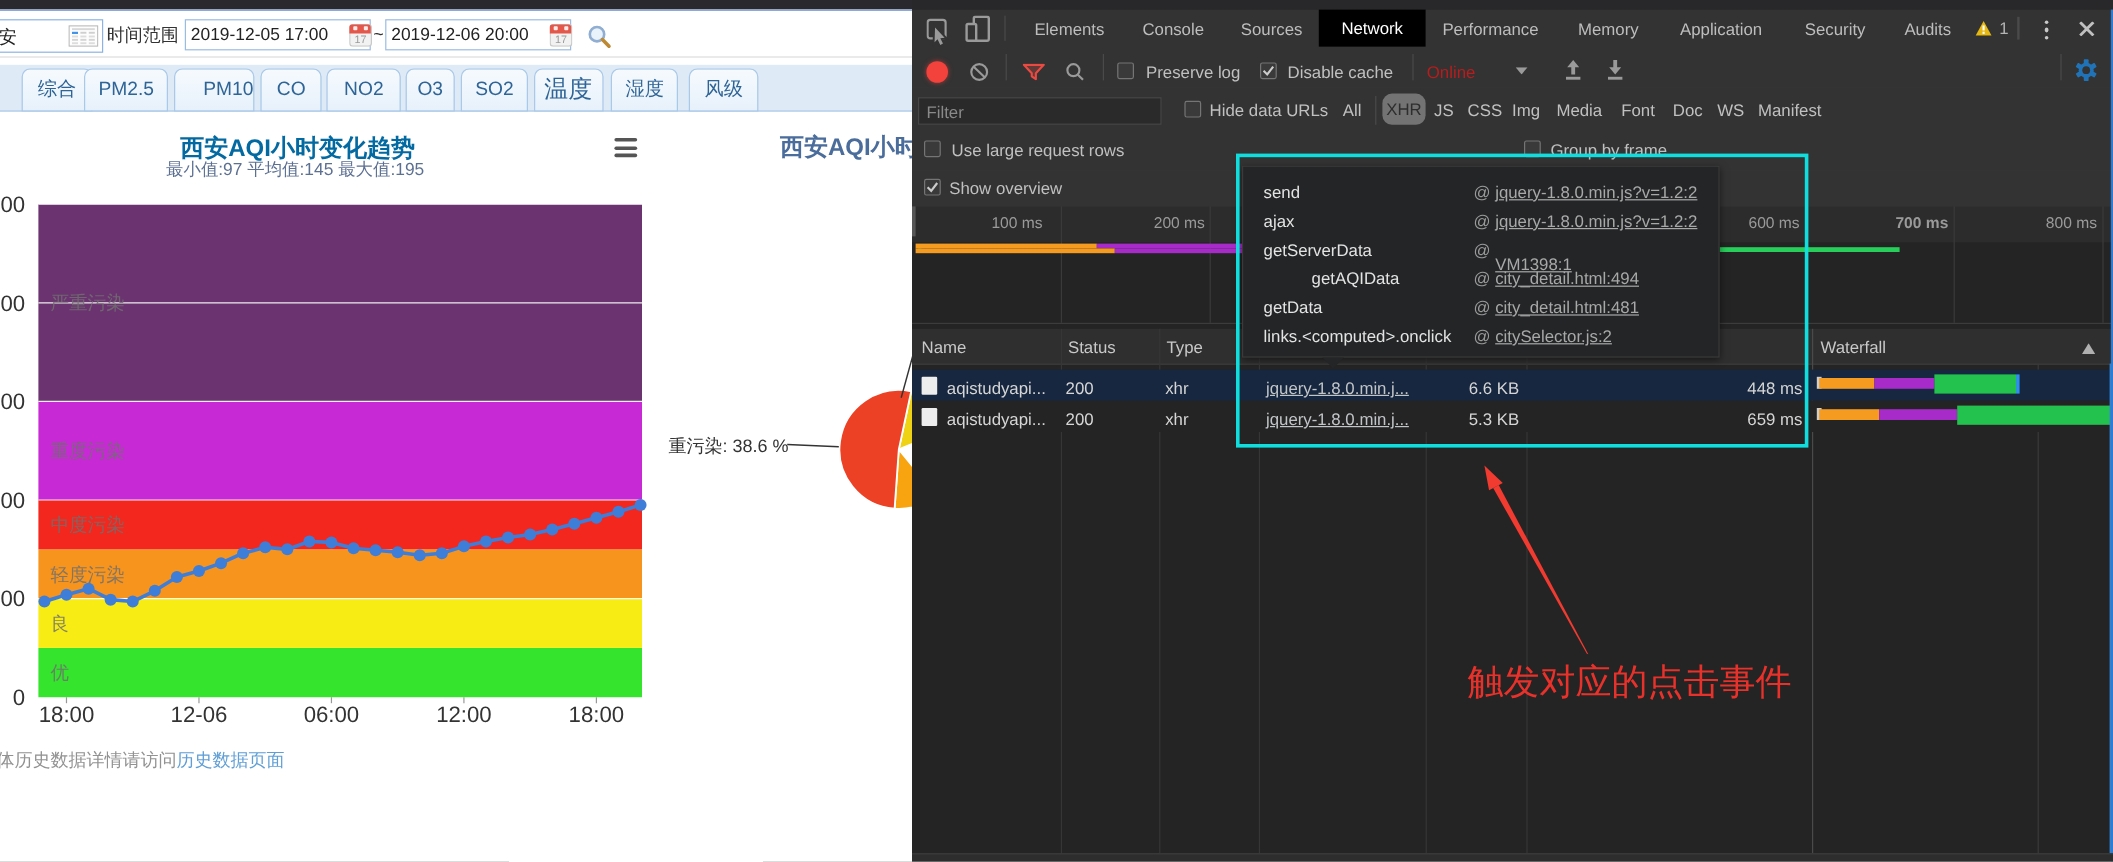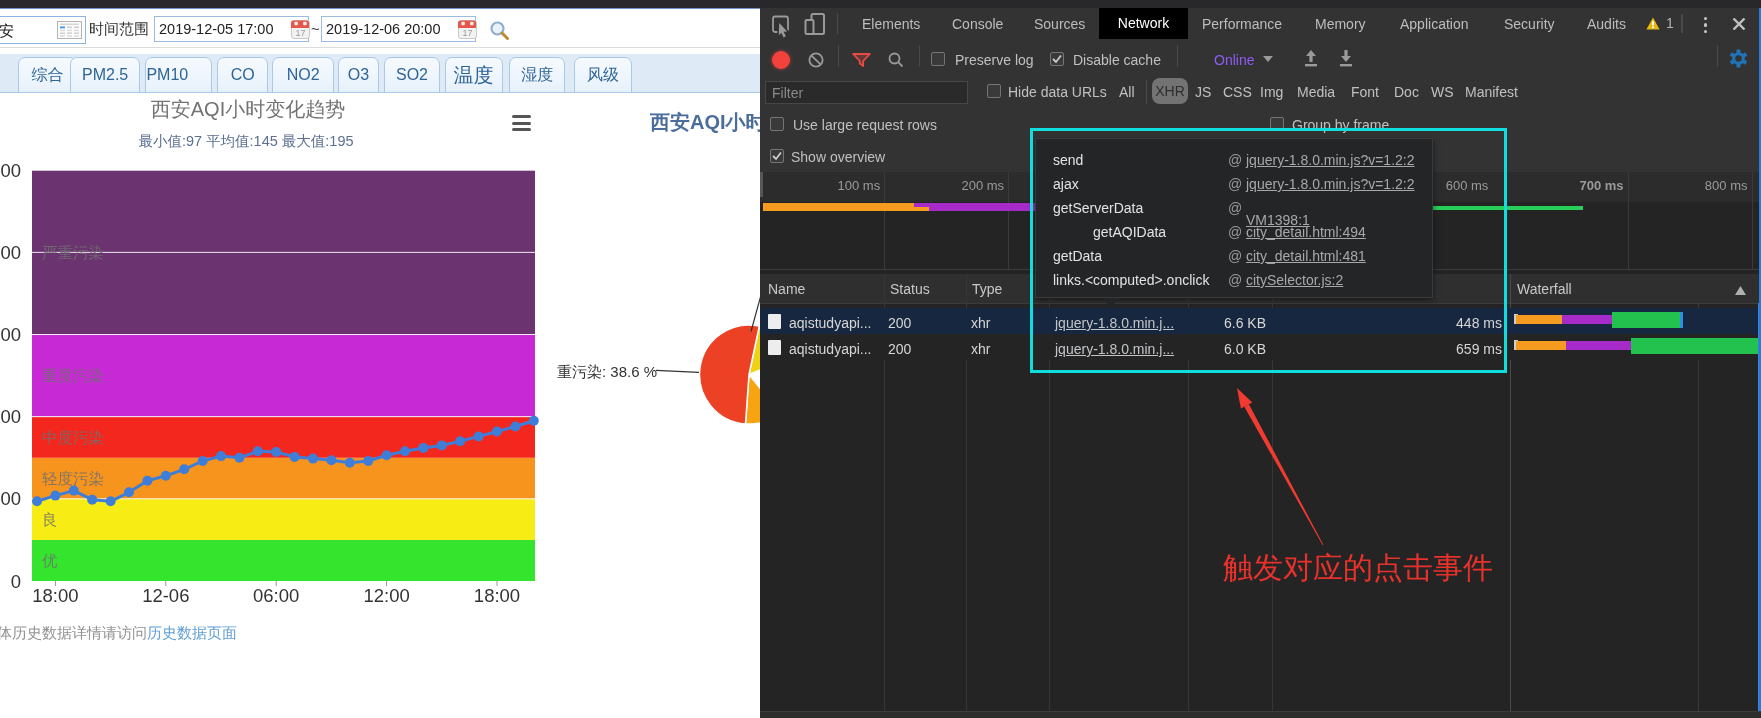--- a/index.html
+++ b/index.html
@@ -57,21 +57,21 @@
   </svg>
 
   <svg class="abs" style="left:489px;top:20px;" width="22" height="22" viewBox="0 0 22 22">
     <circle cx="8.5" cy="8.5" r="6" fill="#e9f2fa" stroke="#90add2" stroke-width="2.2"></circle>
     <line x1="13" y1="13" x2="18.5" y2="18.5" stroke="#bd8a33" stroke-width="3" stroke-linecap="round"></line>
   </svg>
 
   <div class="abs" id="tabbar" style="left:0;top:54px;width:760px;height:38px;background:#dfeaf7;border-bottom:1px solid #a9c9e8;"></div>
   <div class="abs" style="left:18px;top:57px;width:57px;height:34px;line-height:34px;background:linear-gradient(#f6fafe,#e7f1fb);border:1px solid #a9c9e8;border-radius:7px 7px 0 0;text-align:center;font-size:16px;color:#2e6496;">综合</div>
     <div class="abs" style="left:70.3px;top:57px;width:67.7px;height:34px;line-height:34px;background:linear-gradient(#f6fafe,#e7f1fb);border:1px solid #a9c9e8;border-radius:7px 7px 0 0;text-align:center;font-size:16px;color:#2e6496;">PM2.5</div>
-    <div class="abs" style="left:145.4px;top:57px;width:64.8px;height:34px;line-height:34px;background:linear-gradient(#f6fafe,#e7f1fb);border:1px solid #a9c9e8;border-radius:7px 7px 0 0;text-align:left;font-size:16px;color:#2e6496;">PM10</div>
+    <div class="abs" style="left:145.4px;top:57px;width:64.8px;height:34px;line-height:34px;background:linear-gradient(#f6fafe,#e7f1fb);border:1px solid #a9c9e8;border-radius:7px 7px 0 0;text-align:right;font-size:16px;color:#2e6496;">PM10</div>
     <div class="abs" style="left:217px;top:57px;width:49.3px;height:34px;line-height:34px;background:linear-gradient(#f6fafe,#e7f1fb);border:1px solid #a9c9e8;border-radius:7px 7px 0 0;text-align:center;font-size:16px;color:#2e6496;">CO</div>
     <div class="abs" style="left:272px;top:57px;width:60.4px;height:34px;line-height:34px;background:linear-gradient(#f6fafe,#e7f1fb);border:1px solid #a9c9e8;border-radius:7px 7px 0 0;text-align:center;font-size:16px;color:#2e6496;">NO2</div>
     <div class="abs" style="left:338px;top:57px;width:39px;height:34px;line-height:34px;background:linear-gradient(#f6fafe,#e7f1fb);border:1px solid #a9c9e8;border-radius:7px 7px 0 0;text-align:center;font-size:16px;color:#2e6496;">O3</div>
     <div class="abs" style="left:384px;top:57px;width:54px;height:34px;line-height:34px;background:linear-gradient(#f6fafe,#e7f1fb);border:1px solid #a9c9e8;border-radius:7px 7px 0 0;text-align:center;font-size:16px;color:#2e6496;">SO2</div>
     <div class="abs" style="left:444.5px;top:57px;width:56px;height:34px;line-height:34px;background:linear-gradient(#f6fafe,#e7f1fb);border:1px solid #a9c9e8;border-radius:7px 7px 0 0;text-align:center;font-size:20px;color:#2e6496;">温度</div>
     <div class="abs" style="left:509.3px;top:57px;width:54px;height:34px;line-height:34px;background:linear-gradient(#f6fafe,#e7f1fb);border:1px solid #a9c9e8;border-radius:7px 7px 0 0;text-align:center;font-size:16px;color:#2e6496;">湿度</div>
     <div class="abs" style="left:574px;top:57px;width:56.1px;height:34px;line-height:34px;background:linear-gradient(#f6fafe,#e7f1fb);border:1px solid #a9c9e8;border-radius:7px 7px 0 0;text-align:center;font-size:16px;color:#2e6496;">风级</div>
 
   <svg class="abs" id="chart1" style="left:0;top:100px;" width="760" height="520" viewBox="0 0 760 520">
       <rect x="32" y="439.92" width="503" height="41.08" fill="#35e42c"></rect>
@@ -130,21 +130,21 @@
       <circle cx="386.6" cy="355.3" r="5" fill="#3e7ed8"></circle>
       <circle cx="405.0" cy="351.2" r="5" fill="#3e7ed8"></circle>
       <circle cx="423.4" cy="347.9" r="5" fill="#3e7ed8"></circle>
       <circle cx="441.8" cy="345.4" r="5" fill="#3e7ed8"></circle>
       <circle cx="460.2" cy="341.3" r="5" fill="#3e7ed8"></circle>
       <circle cx="478.6" cy="336.4" r="5" fill="#3e7ed8"></circle>
       <circle cx="497.0" cy="331.5" r="5" fill="#3e7ed8"></circle>
       <circle cx="515.4" cy="326.5" r="5" fill="#3e7ed8"></circle>
       <circle cx="533.8" cy="320.8" r="5" fill="#3e7ed8"></circle>
     </svg>
-  <div class="abs" style="left:148px;top:96px;width:200px;text-align:center;font-size:20px;font-weight:normal;color:#737373;">西安AQI小时变化趋势</div>
+  <div class="abs" style="left:148px;top:110px;width:200px;text-align:center;font-size:20px;font-weight:bold;color:#0369a1;">西安AQI小时变化趋势</div>
   <div class="abs" style="left:126px;top:132px;width:240px;text-align:center;font-size:14.5px;color:#5c7092;">最小值:97 平均值:145 最大值:195</div>
 
   <div class="abs" style="left:512px;top:115px;width:19px;height:3.2px;background:#555;border-radius:1.6px;"></div>
   <div class="abs" style="left:512px;top:121.6px;width:19px;height:3.2px;background:#555;border-radius:1.6px;"></div>
   <div class="abs" style="left:512px;top:128.2px;width:19px;height:3.2px;background:#555;border-radius:1.6px;"></div>
 
   <div class="abs" style="left:650px;top:109px;width:200px;font-size:20px;font-weight:bold;color:#4a6d9b;white-space:nowrap;">西安AQI小时污染分布</div>
   <svg class="abs" id="pie" style="left:540px;top:290px;" width="220px" height="150" viewBox="0 0 220 150">
       <path d="M209,84.5 L254.9,66.0 A49.5,49.5 0 0 0 219.3,36.1 Z" fill="#f0d214" stroke="#fff" stroke-width="1.5"></path>
       <path d="M209,84.5 L205.5,133.9 A49.5,49.5 0 0 0 240.2,123.0 Z" fill="#f7a410" stroke="#fff" stroke-width="1.5"></path>
@@ -215,21 +215,21 @@
   </svg>
   <div class="abs" style="left:919px;top:45px;width:1px;height:22px;background:#4a4a4a;"></div>
   <div class="abs" style="left:931px;top:52px;width:12px;height:12px;border:1px solid #757575;border-radius:2px;background:#3a3a3a;"></div>
   <div class="abs" style="left:955px;top:52px;font-size:14px;color:#c0c0c0;">Preserve log</div>
   <div class="abs" style="left:1050px;top:52px;width:12px;height:12px;border:1px solid #757575;border-radius:2px;background:#3a3a3a;"></div>
   <svg class="abs" style="left:1051px;top:53px;" width="12" height="12" viewBox="0 0 12 12">
       <path d="M2,6 L5,9 L10,2.5" fill="none" stroke="#cccccc" stroke-width="1.8"></path>
     </svg>
   <div class="abs" style="left:1073px;top:52px;font-size:14px;color:#c0c0c0;">Disable cache</div>
   <div class="abs" style="left:1177px;top:45px;width:1px;height:22px;background:#4a4a4a;"></div>
-  <div class="abs" style="left:1189px;top:52px;font-size:14px;color:#8b5cf6;margin-left:25px;">Online</div>
+  <div class="abs" style="left:1189px;top:52px;font-size:14px;color:#b91c1c;">Online</div>
   <svg class="abs" style="left:1263px;top:56px;" width="10" height="6" viewBox="0 0 10 6">
       <path d="M0,0 h10 l-5,6 z" fill="#9a9a9a"></path>
     </svg>
   <svg class="abs" style="left:1303px;top:50px;" width="16" height="17" viewBox="0 0 16 17">
     <path d="M8,0 L13,6 h-3.4 v6 h-3.2 v-6 H3 Z" fill="#9a9a9a"></path>
       <rect x="2" y="14" width="12" height="2.4" fill="#9a9a9a"></rect>
   </svg>
   <svg class="abs" style="left:1338px;top:50px;" width="16" height="17" viewBox="0 0 16 17">
     <path d="M8,12 L3,6 h3.4 v-6 h3.2 v6 H13 Z" fill="#9a9a9a"></path>
       <rect x="2" y="14" width="12" height="2.4" fill="#9a9a9a"></rect>
@@ -279,31 +279,31 @@
   <div class="abs" style="left:1292px;top:117px;font-size:14px;color:#c0c0c0;">Group by frame</div>
   <div class="abs" style="left:760px;top:142px;width:1001px;height:30px;background:#333333;border-bottom:1px solid #3c3c3c;"></div>
   <div class="abs" style="left:770px;top:149px;width:12px;height:12px;border:1px solid #757575;border-radius:2px;background:#3a3a3a;"></div>
   <svg class="abs" style="left:771px;top:150px;" width="12" height="12" viewBox="0 0 12 12">
       <path d="M2,6 L5,9 L10,2.5" fill="none" stroke="#cccccc" stroke-width="1.8"></path>
     </svg>
   <div class="abs" style="left:791px;top:149px;font-size:14px;color:#c0c0c0;">Show overview</div>
 
   <div class="abs" style="left:760px;top:172px;width:1001px;height:30px;background:#2c2c2c;"></div>
   <div class="abs" style="left:760px;top:269px;width:1001px;height:1px;background:#3c3c3c;"></div>
-  <div class="abs" style="left:826.1999999999999px;top:178px;width:54px;text-align:right;font-size:13px;color:#9a9a9a;white-space:nowrap;">100 ms</div>
+  <div class="abs" style="left:826.1999999999999px;top:178px;width:54px;font-size:13px;color:#9a9a9a;white-space:nowrap;">100 ms</div>
     <div class="abs" style="left:884.2px;top:172px;width:1px;height:97px;background:#3a3a3a;"></div>
     <div class="abs" style="left:950.0999999999999px;top:178px;width:54px;text-align:right;font-size:13px;color:#9a9a9a;white-space:nowrap;">200 ms</div>
     <div class="abs" style="left:1008.1px;top:172px;width:1px;height:97px;background:#3a3a3a;"></div>
     <div class="abs" style="left:1074px;top:178px;width:54px;text-align:right;font-size:13px;color:#9a9a9a;white-space:nowrap;">300 ms</div>
     <div class="abs" style="left:1132.0px;top:172px;width:1px;height:97px;background:#3a3a3a;"></div>
     <div class="abs" style="left:1197.9px;top:178px;width:54px;text-align:right;font-size:13px;color:#9a9a9a;white-space:nowrap;">400 ms</div>
     <div class="abs" style="left:1255.9px;top:172px;width:1px;height:97px;background:#3a3a3a;"></div>
     <div class="abs" style="left:1321.8px;top:178px;width:54px;text-align:right;font-size:13px;color:#9a9a9a;white-space:nowrap;">500 ms</div>
     <div class="abs" style="left:1379.8px;top:172px;width:1px;height:97px;background:#3a3a3a;"></div>
-    <div class="abs" style="left:1445.7px;top:178px;width:54px;font-size:13px;color:#9a9a9a;white-space:nowrap;">600 ms</div>
+    <div class="abs" style="left:1445.7px;top:178px;width:54px;text-align:right;font-size:13px;color:#9a9a9a;white-space:nowrap;">600 ms</div>
     <div class="abs" style="left:1503.7px;top:172px;width:1px;height:97px;background:#3a3a3a;"></div>
     <div class="abs" style="left:1569.6px;top:178px;width:54px;text-align:right;font-size:13px;color:#9a9a9a;white-space:nowrap;font-weight:bold;">700 ms</div>
     <div class="abs" style="left:1627.6px;top:172px;width:1px;height:97px;background:#3a3a3a;"></div>
     <div class="abs" style="left:1693.5px;top:178px;width:54px;text-align:right;font-size:13px;color:#9a9a9a;white-space:nowrap;">800 ms</div>
     <div class="abs" style="left:1751.5px;top:172px;width:1px;height:97px;background:#3a3a3a;"></div>
   <div class="abs" style="left:760px;top:172px;width:3px;height:25px;background:#565656;"></div>
 
   <div class="abs" style="left:763px;top:202.5px;width:151px;height:4px;background:#f49b20;"></div>
   <div class="abs" style="left:765px;top:207px;width:3px;height:3px;background:#2bc454;"></div>
   <div class="abs" style="left:914px;top:202.5px;width:121px;height:4px;background:#a62bc9;"></div>
@@ -336,21 +336,21 @@
   <div class="abs" style="left:1055px;top:315px;font-size:14px;color:#c2c5c8;text-decoration:underline;">jquery-1.8.0.min.j...</div>
   <div class="abs" style="left:1188px;top:315px;width:78px;text-align:right;font-size:14px;color:#d6d6d6;">6.6 KB</div>
   <div class="abs" style="left:1380px;top:315px;width:122px;text-align:right;font-size:14px;color:#d6d6d6;">448 ms</div>
 
   <div class="abs" style="left:760px;top:334px;width:1001px;height:26px;background:#242424;"></div>
   <div class="abs" style="left:768px;top:340px;width:13px;height:15px;background:#ededed;border-radius:1px;"></div>
   <div class="abs" style="left:789px;top:341px;font-size:14px;color:#d6d6d6;">aqistudyapi...</div>
   <div class="abs" style="left:888px;top:341px;font-size:14px;color:#d6d6d6;">200</div>
   <div class="abs" style="left:971px;top:341px;font-size:14px;color:#d6d6d6;">xhr</div>
   <div class="abs" style="left:1055px;top:341px;font-size:14px;color:#c2c5c8;text-decoration:underline;">jquery-1.8.0.min.j...</div>
-  <div class="abs" style="left:1188px;top:341px;width:78px;text-align:right;font-size:14px;color:#d6d6d6;">6.0 KB</div>
+  <div class="abs" style="left:1188px;top:341px;width:78px;text-align:right;font-size:14px;color:#d6d6d6;">5.3 KB</div>
   <div class="abs" style="left:1380px;top:341px;width:122px;text-align:right;font-size:14px;color:#d6d6d6;">659 ms</div>
 
   <div class="abs" style="left:1514px;top:314px;width:4px;height:10px;background:#cfcfcf;"></div>
   <div class="abs" style="left:1515.5px;top:315px;width:46px;height:8.5px;background:#f49b20;"></div>
   <div class="abs" style="left:1561.5px;top:315px;width:50px;height:8.5px;background:#a62bc9;"></div>
   <div class="abs" style="left:1611.5px;top:311.5px;width:68px;height:16.5px;background:#23c24e;"></div>
   <div class="abs" style="left:1679.5px;top:311.5px;width:3px;height:16.5px;background:#2f8fe8;"></div>
   <div class="abs" style="left:1514px;top:340px;width:4px;height:10px;background:#cfcfcf;"></div>
   <div class="abs" style="left:1515.5px;top:341px;width:50px;height:8.5px;background:#f49b20;"></div>
   <div class="abs" style="left:1565.5px;top:341px;width:65px;height:8.5px;background:#a62bc9;"></div>

